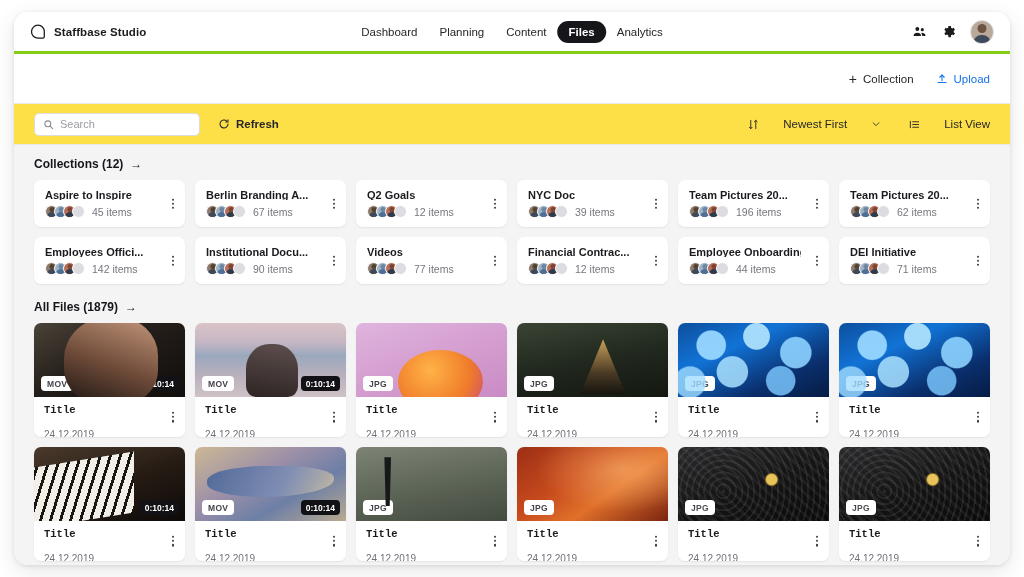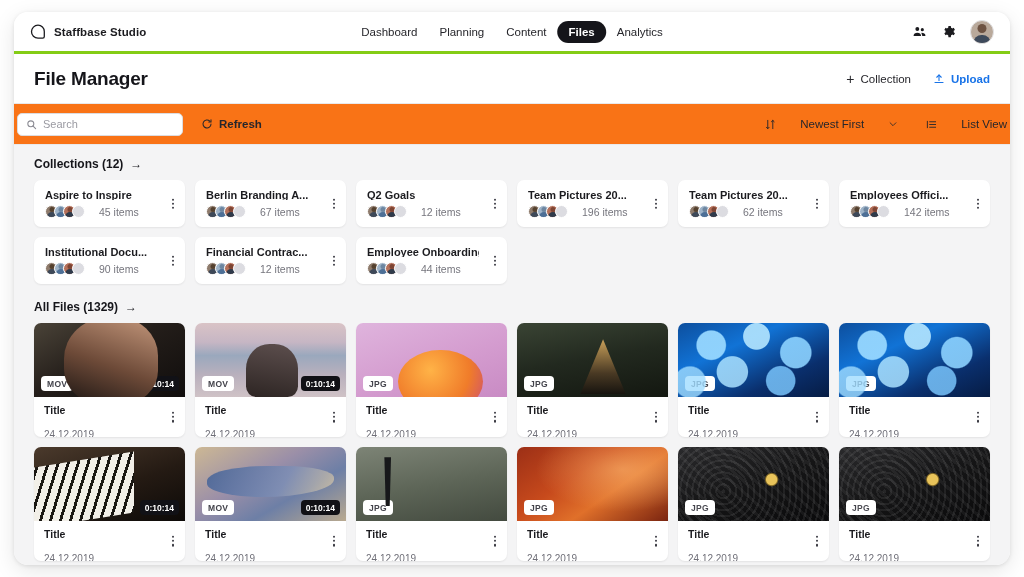--- a/index.html
+++ b/index.html
@@ -73,30 +73,30 @@
     padding: 0 20px;
     border-bottom: 1px solid #e9e9eb;
     background: #fff;
   }
   .page-title { font-size: 19px; font-weight: bold; color: #15151a; letter-spacing: -.2px; }
   .title-actions { margin-left: auto; display: flex; align-items: center; gap: 22px; }
   .act {
     display: flex; align-items: center; gap: 6px;
     font-size: 11.5px; font-weight: 500; color: #26262b; cursor: pointer;
   }
-  .act.blue { color: #1873e8; font-weight: bold; }
+  .act.blue { color: #1873e8; font-weight: normal; }
   .plus-ic { font-size: 14px; line-height: 1; font-weight: 400; }
 
   
   .toolbar {
     height: 41px; flex: 0 0 41px;
     display: flex; align-items: center;
-    padding: 0 3px;
+    padding: 0 20px;
     border-bottom: 1px solid #e9e9eb;
-    background: #f97316;
+    background: #fde047;
   }
   .search-box {
     width: 166px; height: 23px;
     border: 1px solid #dcdce0; border-radius: 5px;
     display: flex; align-items: center; gap: 6px;
     padding: 0 8px; background: #fff;
   }
   .search-ph { font-size: 11px; color: #9a9aa2; }
   .refresh {
     display: flex; align-items: center; gap: 6px;
@@ -131,21 +131,21 @@
     height: 47px;
     display: flex; flex-direction: column; justify-content: center;
     position: relative; cursor: pointer;
     box-shadow: 0 1px 2px rgba(0,0,0,0.07);
   }
   .coll-title {
     font-size: 11px; font-weight: bold; color: #1b1b1f;
     white-space: nowrap; overflow: hidden; max-width: 112px;
     margin-bottom: 5px;
   }
-  .coll-meta { display: flex; align-items: center; gap: 14px; }
+  .coll-meta { display: flex; align-items: center; gap: 7px; }
   .avstack { display: flex; align-items: center; }
   .av {
     width: 13px; height: 13px; border-radius: 50%;
     border: 1.2px solid #fff; margin-left: -4px;
     position: relative; overflow: hidden;
   }
   .av:first-child { margin-left: 0; }
   .av1 { background: #8e7b6c; }
   .av2 { background: #9fb4c9; }
   .av3 { background: #b4705a; }
@@ -193,21 +193,21 @@
   }
   .dur {
     position: absolute; right: 6px; bottom: 6px;
     background: #111116; color: #ffffff;
     font-size: 8.5px; font-weight: bold;
     padding: 2.5px 5px; border-radius: 4px;
   }
   .file-info {
     padding: 7px 9px 9px 10px; position: relative; height: 40px;
   }
-  .file-title { font-size: 10.5px; font-weight: bold; color: #1b1b1f; margin-bottom: 3px; }
+  .file-title { font-size: 10.5px; font-weight: bold; color: #1b1b1f; margin-bottom: 3px; font-family: Liberation Mono, monospace; }
   .file-date { font-size: 10px; color: #6f6f78; margin-top: 13px; }
 
   
   .t-portrait    { background:linear-gradient(150deg,#4a4338 0%,#241e1a 45%,#100d0c 100%); }
   .t-portrait::after{content:"";position:absolute;right:18%;top:-8%;width:62%;height:118%;border-radius:48% 44% 38% 40%;background:linear-gradient(200deg,#c79a7e 0%,#6d4a38 55%,#1a1412 100%);}
   .t-sea        { background:linear-gradient(180deg,#d9c3c6 0%,#c6b6c4 26%,#9aa8bd 44%,#b9b0bd 70%,#cfc2c6 100%); }
   .t-sea::after {content:"";position:absolute;left:34%;bottom:0;width:34%;height:72%;border-radius:46% 46% 20% 20%;background:linear-gradient(190deg,#5d4f4e,#2d2523);}
   .t-fruit      { background:linear-gradient(160deg,#dfb4dd 0%,#d49ccf 55%,#c98bc4 100%); }
   .t-fruit::after{content:"";position:absolute;left:28%;bottom:-22%;width:56%;height:86%;border-radius:50%;background:radial-gradient(circle at 38% 32%,#ffb347,#f07c2a 58%,#c94a7a 100%);}
   .t-forest     { background:linear-gradient(170deg,#3a4434 0%,#22291f 48%,#131710 100%); }
@@ -264,21 +264,20 @@
       </svg>
       <svg class="ic" viewBox="0 0 24 24" fill="#1b1b1f">
         <path d="M12 8.2A3.8 3.8 0 1 0 12 15.8 3.8 3.8 0 0 0 12 8.2zm0 5.9a2.1 2.1 0 1 1 0-4.2 2.1 2.1 0 0 1 0 4.2z"></path>
         <path d="M20.3 13.1c.05-.36.08-.73.08-1.1s-.03-.74-.08-1.1l2-1.5-1.9-3.3-2.4.95a7.9 7.9 0 0 0-1.9-1.1L15.7 3h-3.8l-.4 2.95c-.68.27-1.31.63-1.9 1.1L7.2 6.1 5.3 9.4l2 1.5c-.05.36-.08.73-.08 1.1s.3.74.08 1.1l-2 1.5 1.9 3.3 2.4-.95c.59.47 1.22.83 1.9 1.1l.4 2.95h3.8l.4-2.95c.68-.27 1.31-.63 1.9-1.1l2.4.95 1.9-3.3z"></path>
       </svg>
       <div class="avatar"></div>
     </div>
   </div>
 
   <div class="titlebar">
-    <div class="page-title">File Manager</div>
     <div class="title-actions">
       <div class="act">
         <span class="plus-ic">+</span>
         <span>Collection</span>
       </div>
       <div class="act blue">
         <svg width="12" height="12" viewBox="0 0 24 24" fill="none" stroke="#1873e8" stroke-width="2.2" stroke-linecap="round">
           <path d="M12 15V4"></path>
             <path d="M7.5 8.5 12 4l4.5 4.5"></path>
             <path d="M4 19h16"></path>
@@ -410,20 +409,46 @@
           </div>
           <span class="coll-count">12 items</span>
         </div>
         <div class="kebab">
             <i></i>
             <i></i>
             <i></i>
           </div>
       </div>
 
+      <div class="coll-card">
+        <div class="coll-title">NYC Doc</div>
+        <div class="coll-meta">
+          <div class="avstack">
+            <div class="av av1">
+                <span class="head"></span>
+                <span class="body"></span>
+              </div>
+            <div class="av av2">
+                <span class="head"></span>
+                <span class="body"></span>
+              </div>
+            <div class="av av3">
+                <span class="head"></span>
+                <span class="body"></span>
+              </div>
+            <div class="av av4"></div>
+          </div>
+          <span class="coll-count">39 items</span>
+        </div>
+        <div class="kebab">
+            <i></i>
+            <i></i>
+            <i></i>
+          </div>
+      </div>
 
       <div class="coll-card">
         <div class="coll-title">Team Pictures 20...</div>
         <div class="coll-meta">
           <div class="avstack">
             <div class="av av1">
                 <span class="head"></span>
                 <span class="body"></span>
               </div>
             <div class="av av2">
@@ -519,20 +544,46 @@
           </div>
           <span class="coll-count">90 items</span>
         </div>
         <div class="kebab">
             <i></i>
             <i></i>
             <i></i>
           </div>
       </div>
 
+      <div class="coll-card">
+        <div class="coll-title">Videos</div>
+        <div class="coll-meta">
+          <div class="avstack">
+            <div class="av av1">
+                <span class="head"></span>
+                <span class="body"></span>
+              </div>
+            <div class="av av2">
+                <span class="head"></span>
+                <span class="body"></span>
+              </div>
+            <div class="av av3">
+                <span class="head"></span>
+                <span class="body"></span>
+              </div>
+            <div class="av av4"></div>
+          </div>
+          <span class="coll-count">77 items</span>
+        </div>
+        <div class="kebab">
+            <i></i>
+            <i></i>
+            <i></i>
+          </div>
+      </div>
 
       <div class="coll-card">
         <div class="coll-title">Financial Contrac...</div>
         <div class="coll-meta">
           <div class="avstack">
             <div class="av av1">
                 <span class="head"></span>
                 <span class="body"></span>
               </div>
             <div class="av av2">
@@ -574,24 +625,50 @@
           </div>
           <span class="coll-count">44 items</span>
         </div>
         <div class="kebab">
             <i></i>
             <i></i>
             <i></i>
           </div>
       </div>
 
+      <div class="coll-card">
+        <div class="coll-title">DEI Initiative</div>
+        <div class="coll-meta">
+          <div class="avstack">
+            <div class="av av1">
+                <span class="head"></span>
+                <span class="body"></span>
+              </div>
+            <div class="av av2">
+                <span class="head"></span>
+                <span class="body"></span>
+              </div>
+            <div class="av av3">
+                <span class="head"></span>
+                <span class="body"></span>
+              </div>
+            <div class="av av4"></div>
+          </div>
+          <span class="coll-count">71 items</span>
+        </div>
+        <div class="kebab">
+            <i></i>
+            <i></i>
+            <i></i>
+          </div>
+      </div>
     </div>
 
     <div class="section-head">
-      <span>All Files (1329)</span>
+      <span>All Files (1879)</span>
       <span class="arrow-ic">→</span>
     </div>
 
     <div class="file-grid">
       <div class="file-card">
         <div class="thumb t-portrait">
           <span class="badge">MOV</span>
           <span class="dur">0:10:14</span>
         </div>
         <div class="file-info">

